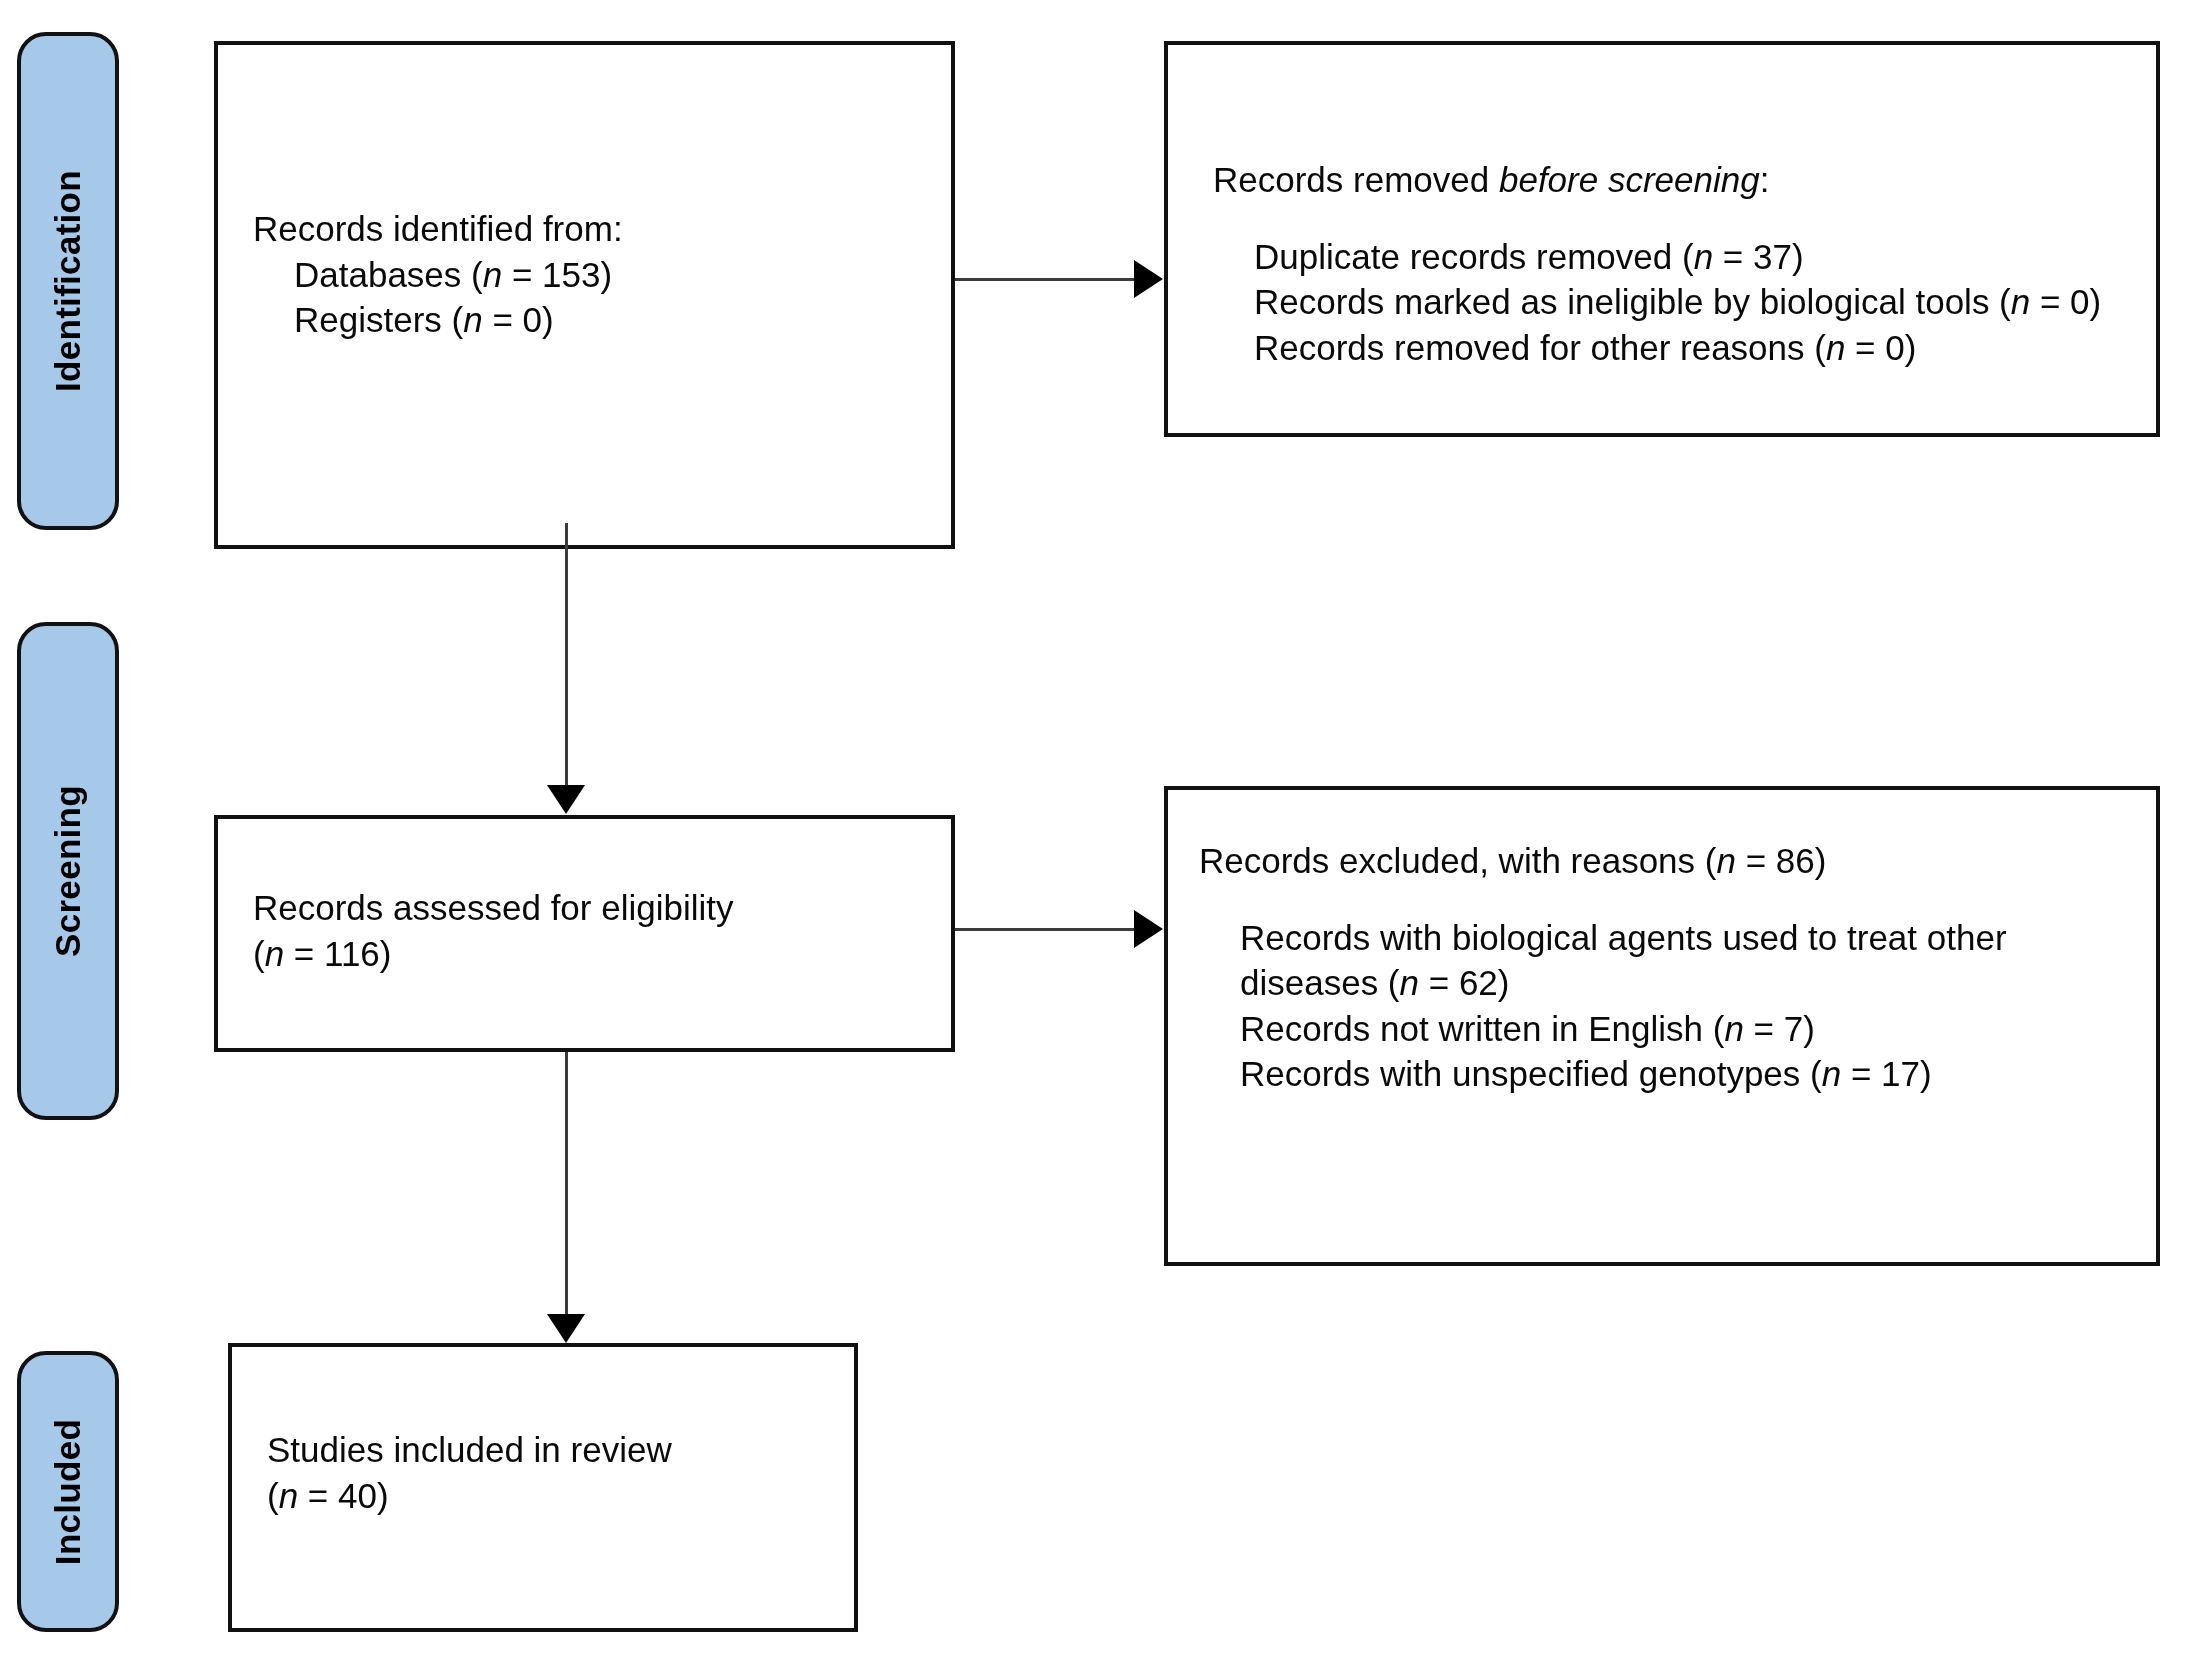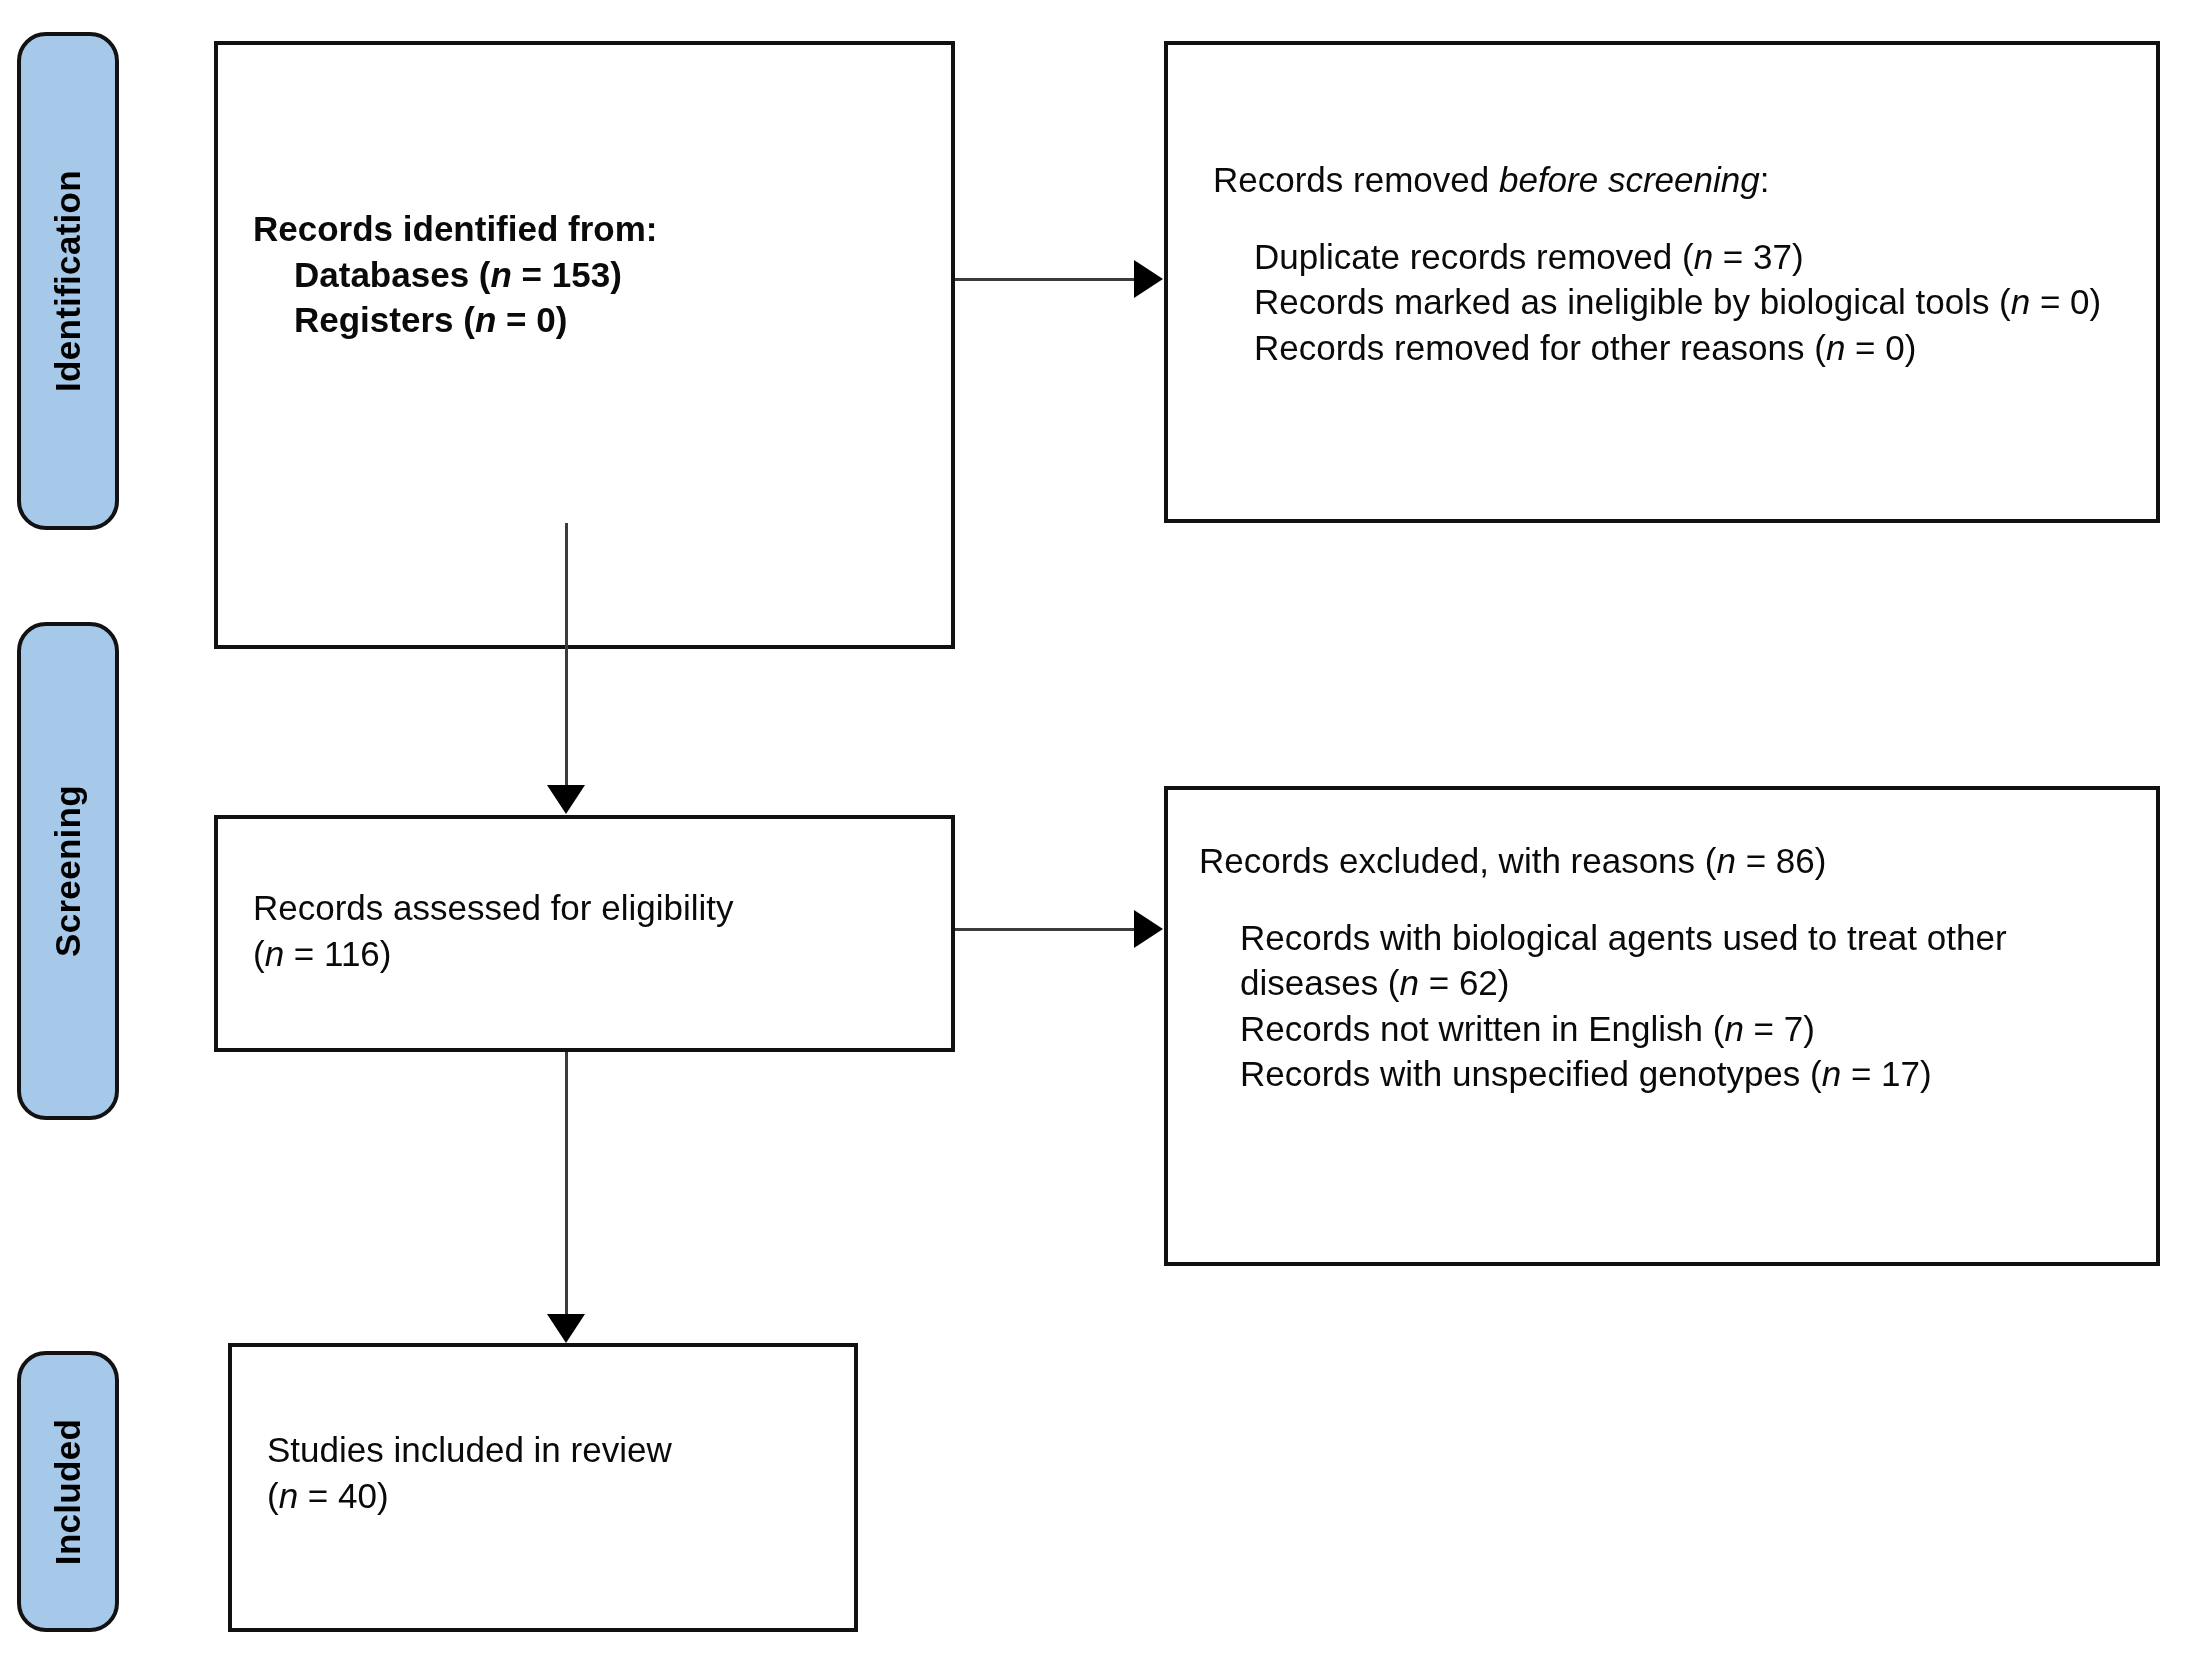--- a/index.html
+++ b/index.html
@@ -111,29 +111,29 @@
   </div>
 
   <div class="stage-band" style="left:17.4px; top:622px; width:102px; height:498px;">
     <span class="stage-text">Screening</span>
   </div>
 
   <div class="stage-band" style="left:17.4px; top:1351px; width:102px; height:281px;">
     <span class="stage-text">Included</span>
   </div>
 
-  <div class="flow-box" style="left:214px; top:41px; width:741px; height:608px;font-weight:bold;">
+  <div class="flow-box" style="left:214px; top:41px; width:741px; height:508px;">
     <div class="box-inner" style="top:161px;">
       <div class="line">Records identified from:</div>
       <div class="line indent"><span>Databases (</span><em class="ital">n</em><span> = 153)</span></div>
       <div class="line indent"><span>Registers (</span><em class="ital">n</em><span> = 0)</span></div>
     </div>
   </div>
 
-  <div class="flow-box" style="left:1164px; top:41px; width:996px; height:482px;">
+  <div class="flow-box" style="left:1164px; top:41px; width:996px; height:396px;">
     <div class="box-inner" style="left:45px; right:23px; top:112px;">
       <div class="line"><span>Records removed </span><em class="ital">before screening</em><span>:</span></div>
       <div class="gap"></div>
       <div class="line hang"><span>Duplicate records removed (</span><em class="ital">n</em><span> = 37)</span></div>
       <div class="line hang"><span>Records marked as ineligible by biological tools (</span><em class="ital">n</em><span> = 0)</span></div>
       <div class="line hang"><span>Records removed for other reasons (</span><em class="ital">n</em><span> = 0)</span></div>
     </div>
   </div>
 
   <div class="flow-box" style="left:214px; top:815px; width:741px; height:237px;">

